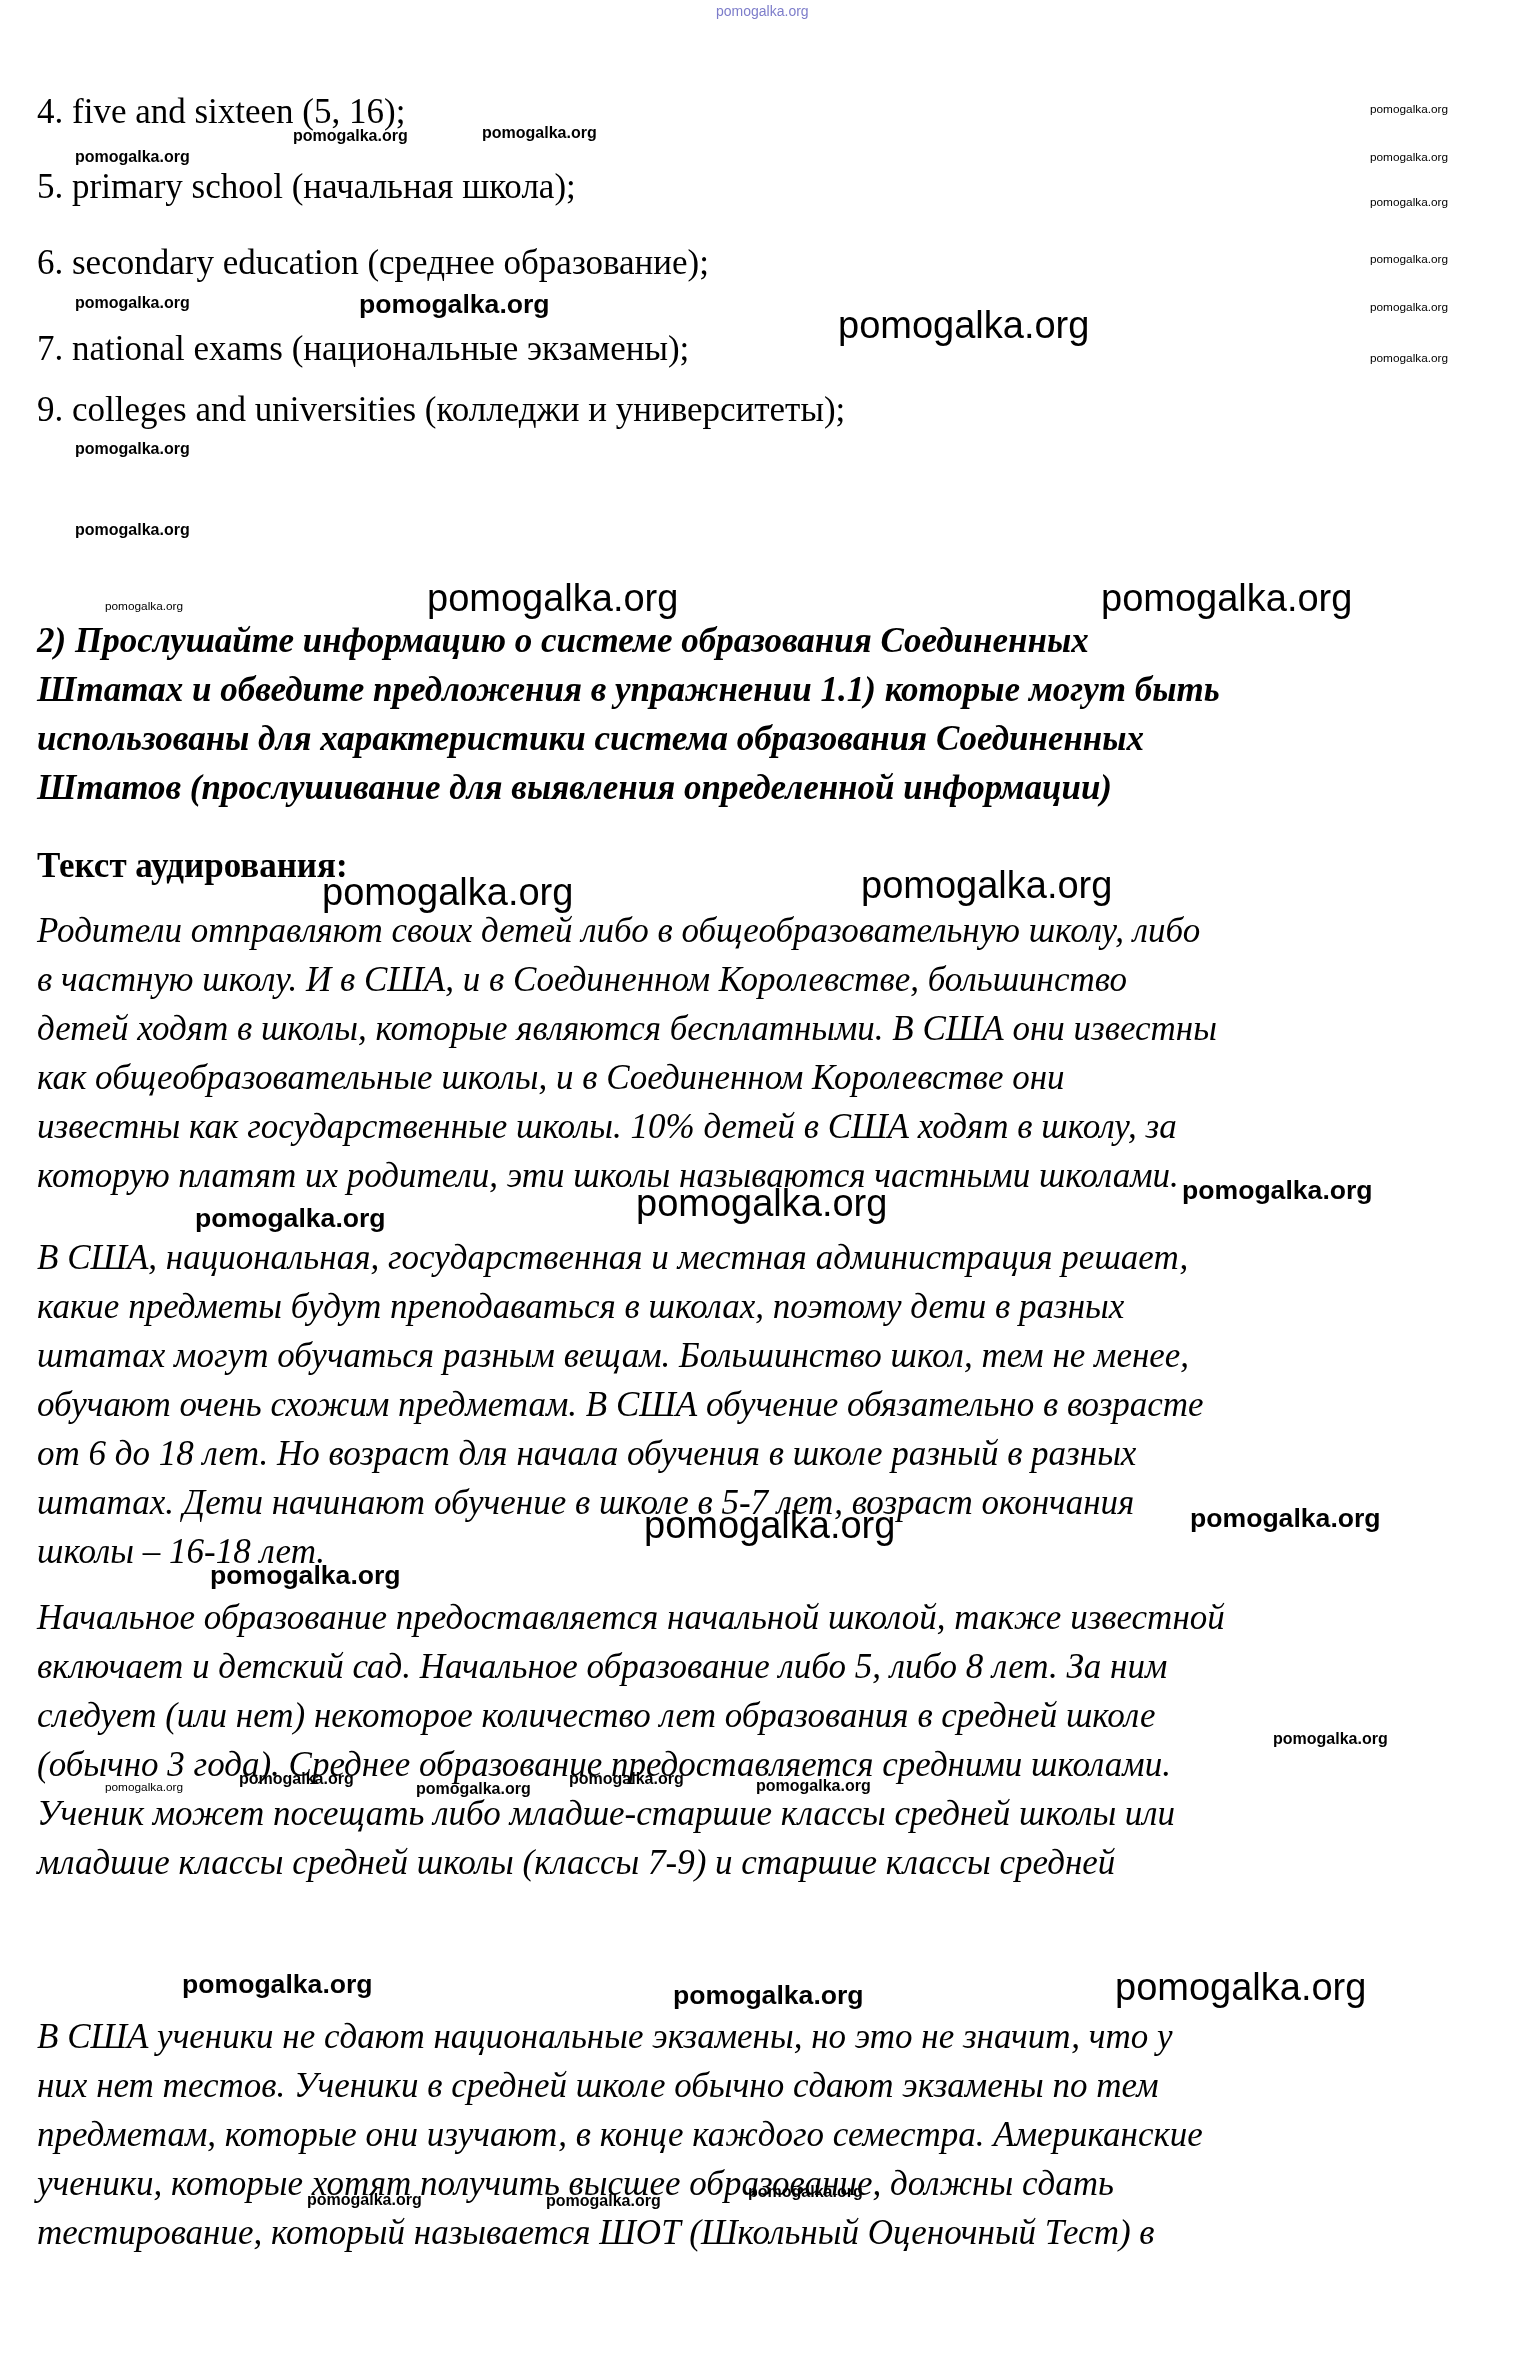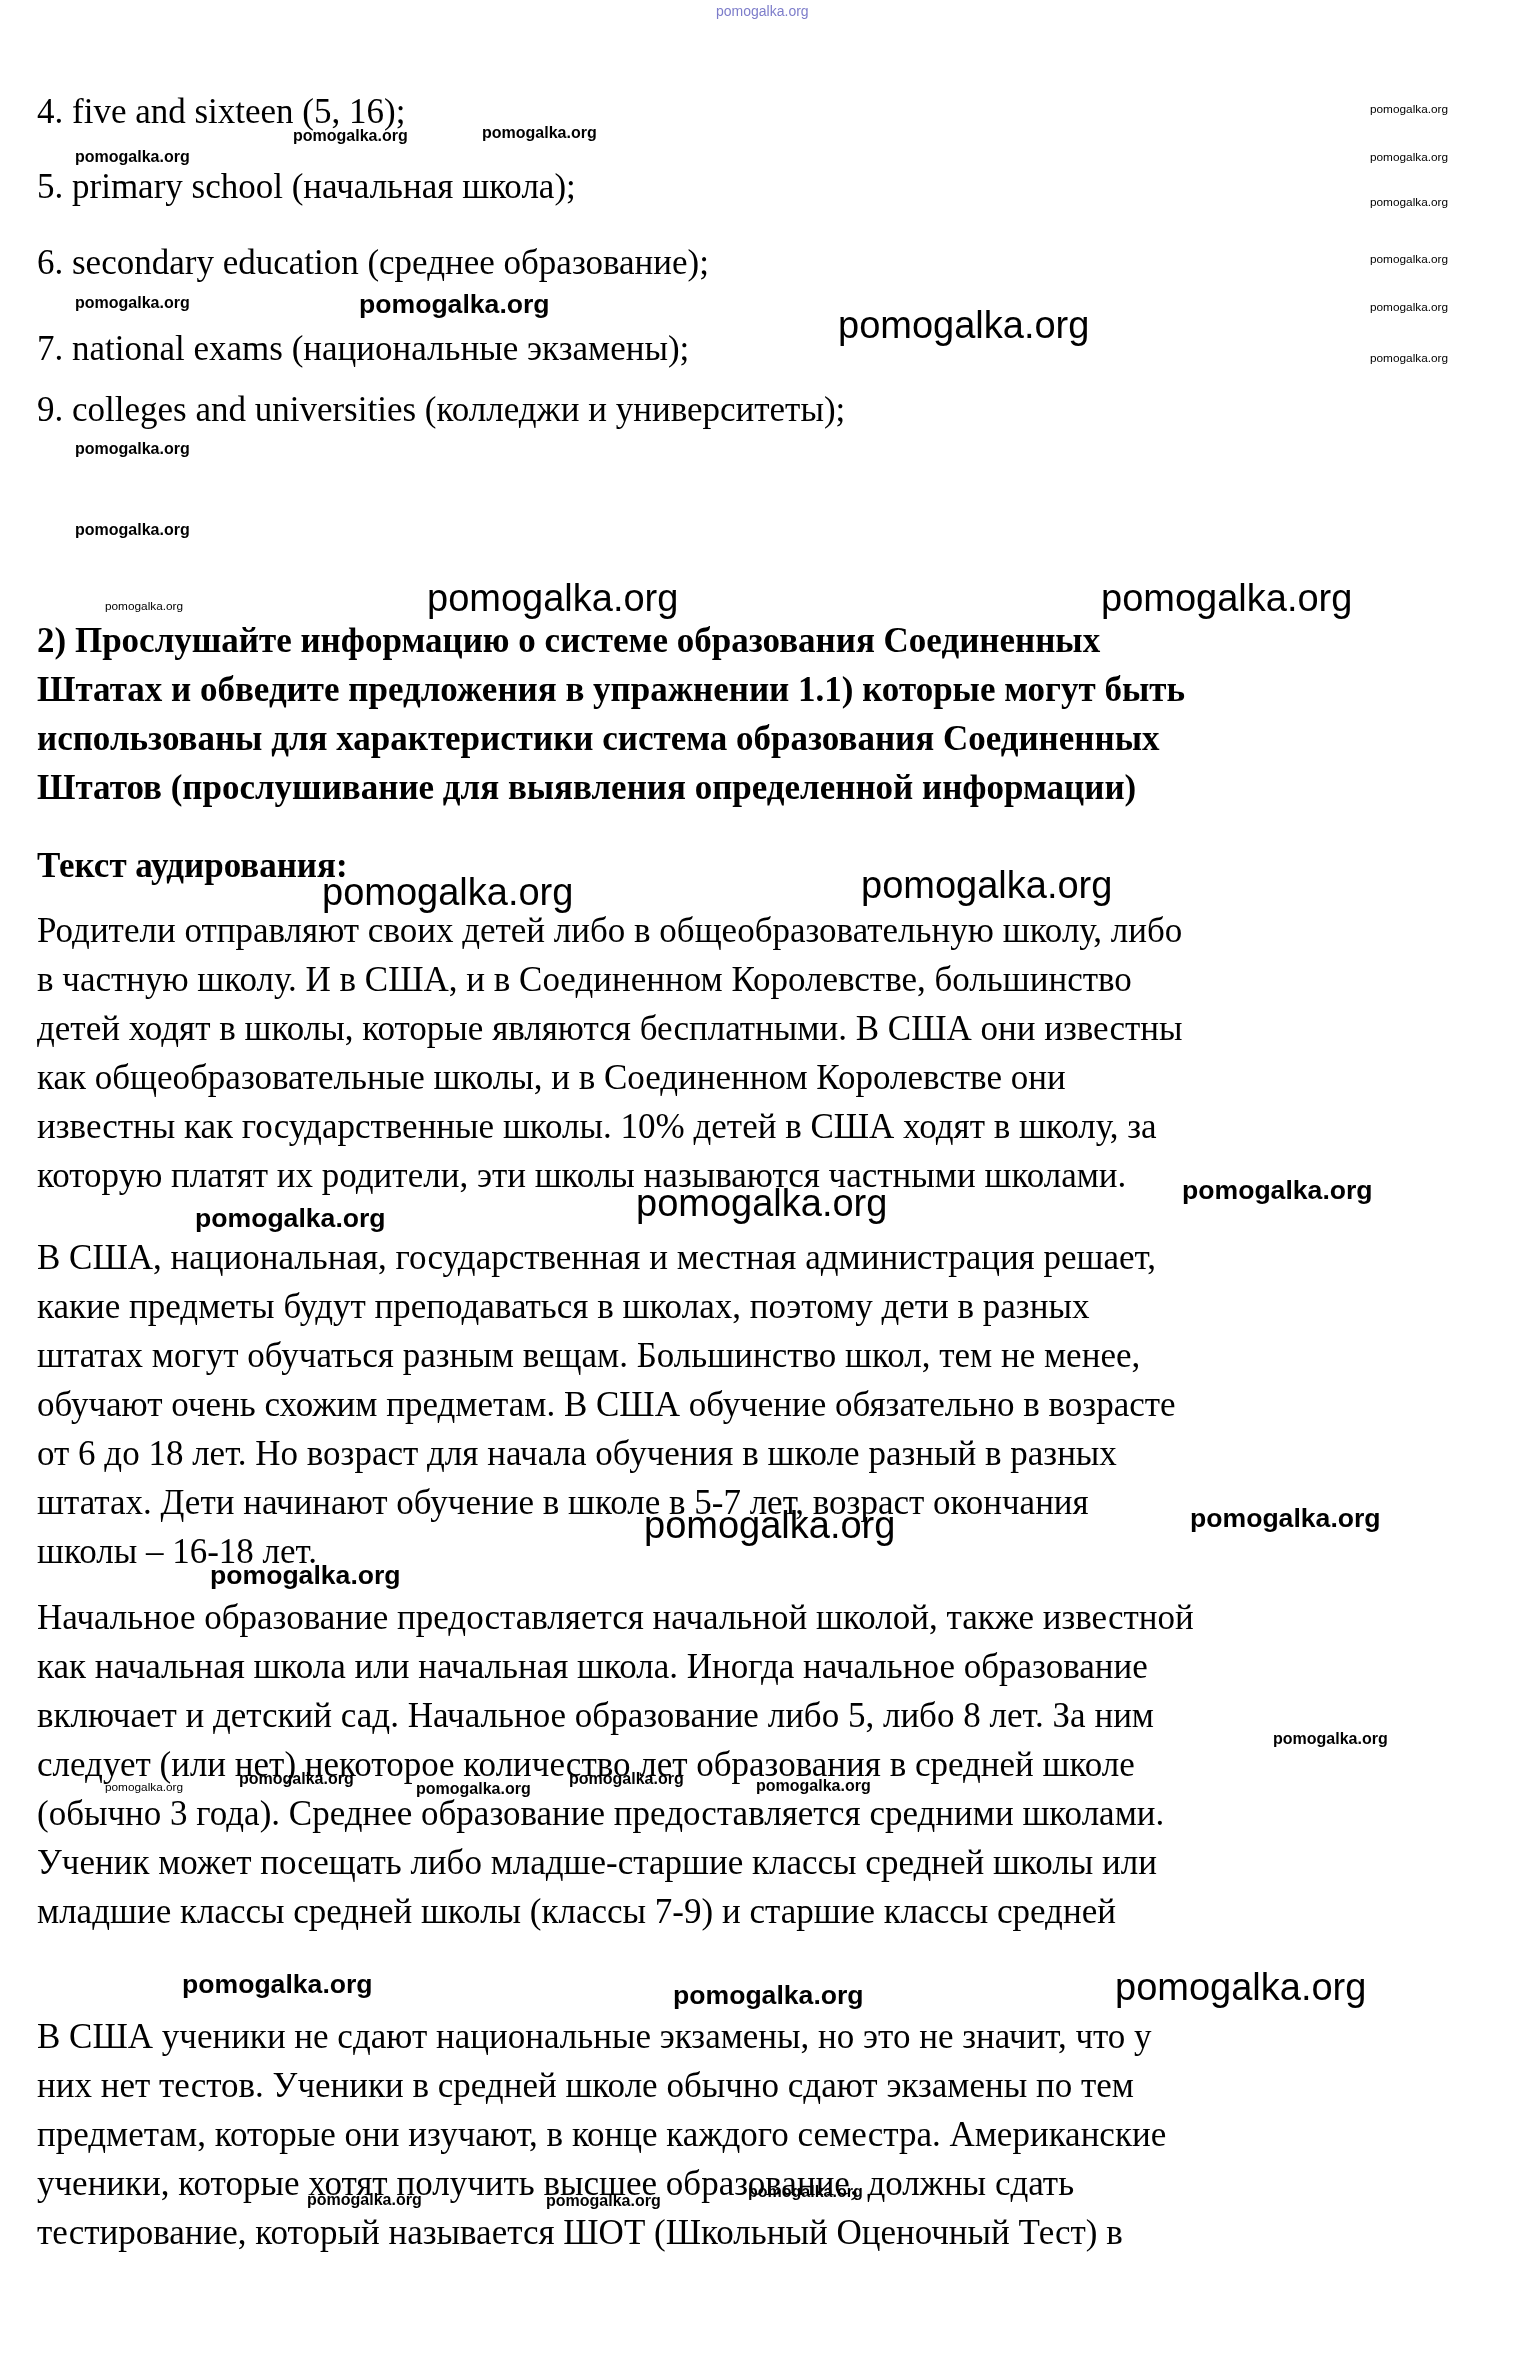--- a/index.html
+++ b/index.html
@@ -13,21 +13,21 @@
     color: #000000;
   }
   .textblock {
     position: absolute;
     left: 37px;
     width: 1439px;
     font-size: 35px;
     line-height: 49px;
     color: #000000;
   }
-  .textblock > div { white-space: nowrap; }
+  .textblock > div { white-space: nowrap; font-style: italic; }
   .bold { font-weight: 700; }
   .wm {
     position: absolute;
     font-family: "Liberation Sans", sans-serif;
     color: #000000;
     white-space: nowrap;
   }
   .wm-top { font-size: 14px; font-weight: 400; color: #7d7dca; }
   .wm-xs  { font-size: 11.8px; font-weight: 400; }
   .wm-sm  { font-size: 16px; font-weight: 700; }
@@ -116,21 +116,20 @@
     <div>какие предметы будут преподаваться в школах, поэтому дети в разных</div>
     <div>штатах могут обучаться разным вещам. Большинство школ, тем не менее,</div>
     <div>обучают очень схожим предметам. В США обучение обязательно в возрасте</div>
     <div>от 6 до 18 лет. Но возраст для начала обучения в школе разный в разных</div>
     <div>штатах. Дети начинают обучение в школе в 5-7 лет, возраст окончания</div>
     <div>школы – 16-18 лет.</div>
   </div>
 
   <div class="textblock" style="top:1593px">
     <div>Начальное образование предоставляется начальной школой, также известной</div>
-    <div>как начальная школа или начальная школа. Иногда начальное образование</div>
     <div>включает и детский сад. Начальное образование либо 5, либо 8 лет. За ним</div>
     <div>следует (или нет) некоторое количество лет образования в средней школе</div>
     <div>(обычно 3 года). Среднее образование предоставляется средними школами.</div>
     <div>Ученик может посещать либо младше-старшие классы средней школы или</div>
     <div>младшие классы средней школы (классы 7-9) и старшие классы средней</div>
   </div>
 
   <div class="textblock" style="top:2012px">
     <div>В США ученики не сдают национальные экзамены, но это не значит, что у</div>
     <div>них нет тестов. Ученики в средней школе обычно сдают экзамены по тем</div>

